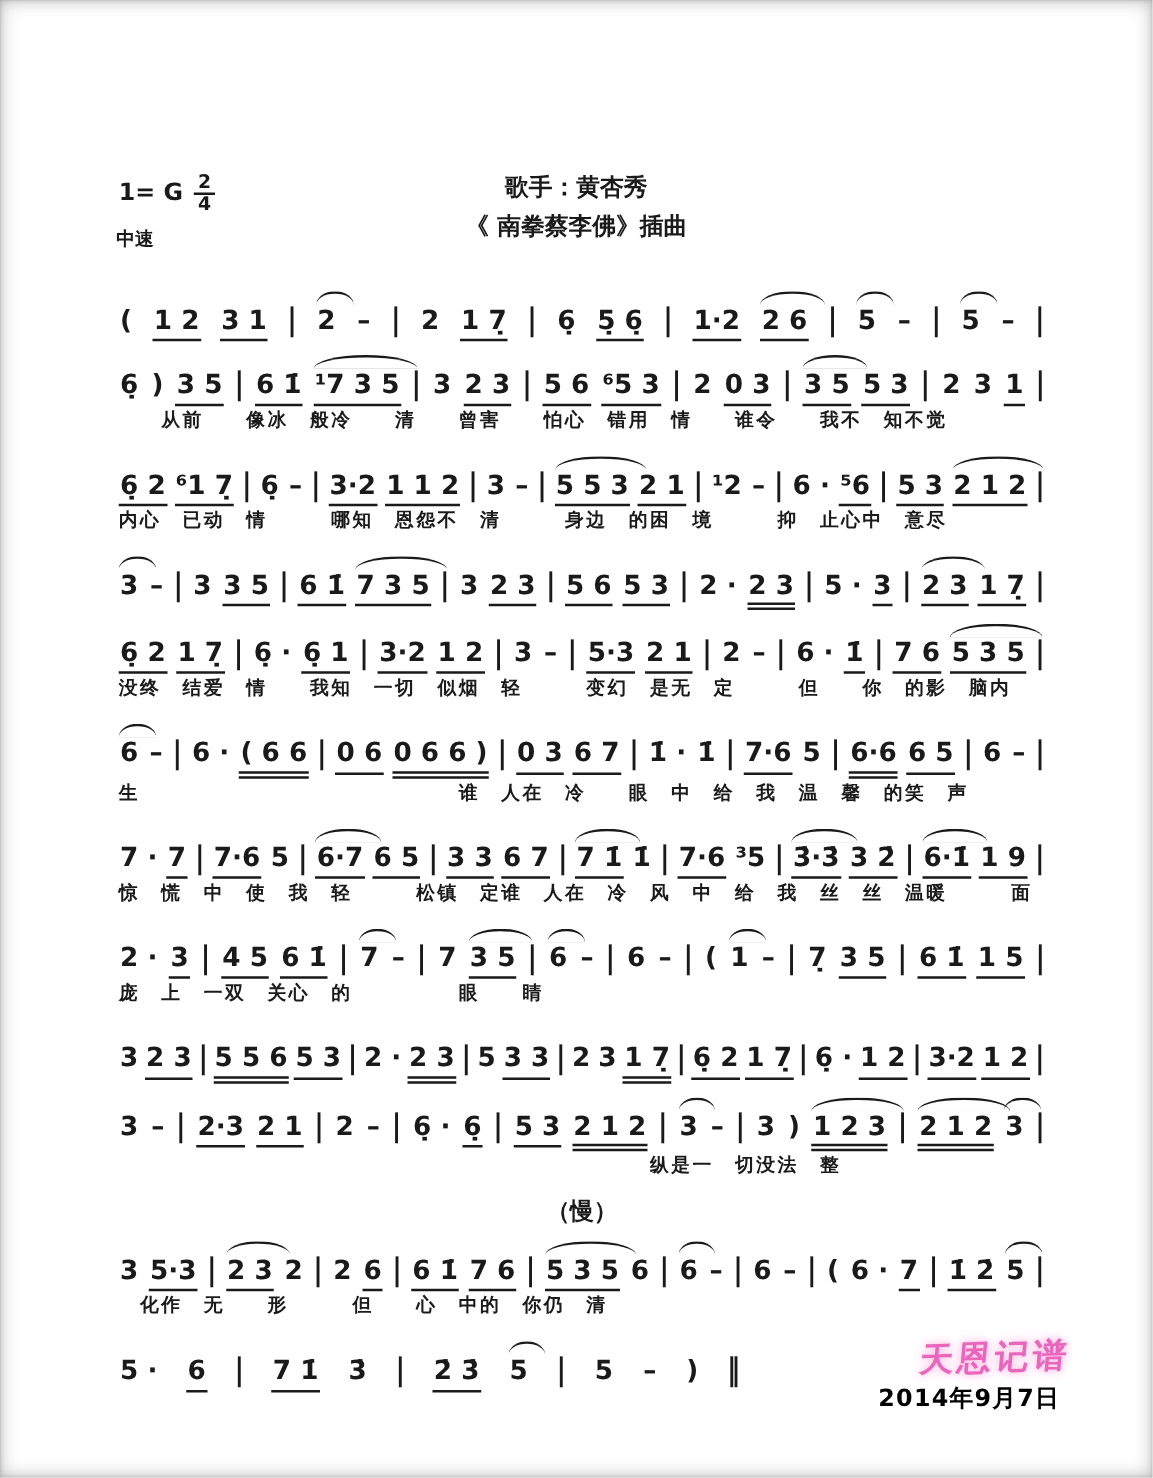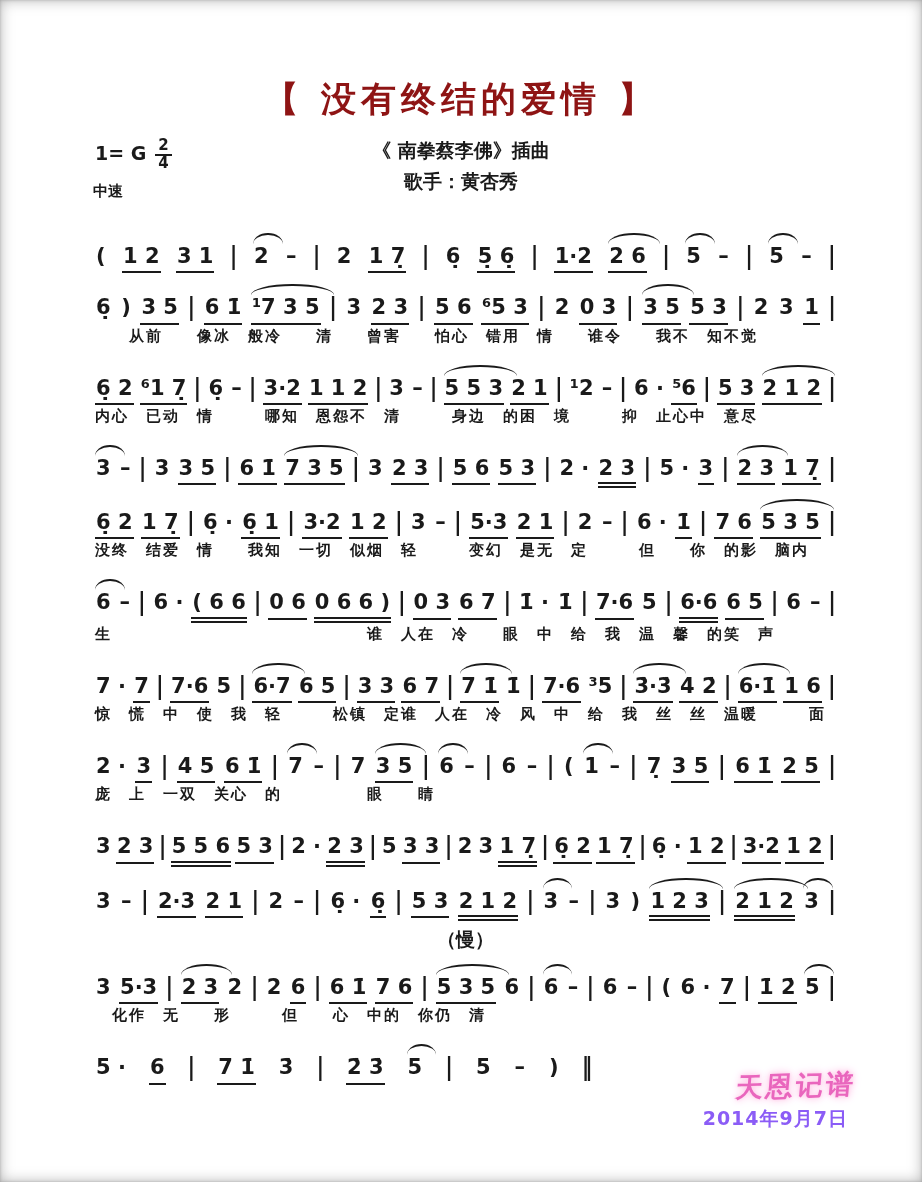--- a/index.html
+++ b/index.html
@@ -32,37 +32,36 @@
   .arc::after{content:"";position:absolute;left:0;right:-13px;top:-10px;height:9px;
     border-top:2px solid #1a1a1a;border-radius:50% 50% 0 0 / 100% 100% 0 0;}
   .bar{transform:scaleY(1.18);padding:0;}
   .final{letter-spacing:-1px;}
   .lyrics{font-size:15px;font-weight:bold;letter-spacing:2px;white-space:pre;margin-top:2px;min-height:27px;}
   .below-mark{text-align:center;font-size:19px;font-weight:bold;margin:6px 0 2px;}
   
   .sig{position:absolute;right:66px;top:1068px;font-size:27px;font-weight:bold;color:#e966bd;
     text-shadow:0 0 3px #ffd0ec,0 0 7px #ffc4e6,0 0 12px #ffd8f0;
     transform:skewX(-7deg) rotate(-2deg);letter-spacing:3px;}
-  .date{position:absolute;right:74px;top:1106px;font-size:19px;font-weight:bold;color:#8b5cf6;letter-spacing:1px;}
+  .date{position:absolute;right:74px;top:1106px;font-size:19px;font-weight:bold;color:#000000;letter-spacing:1px;}
 </style>
 </head>
 <body>
 
 <div class="page">
 
-  <div class="title">【 没有终结的爱情 】</div>
 
   <div class="meta-key">
     <span>1= G</span><span class="frac"><span class="num">2</span><span class="den">4</span></span>
   </div>
   <div class="tempo">中速</div>
 
   <div class="meta-center">
+    <div>歌手：黄杏秀</div>
     <div>《 南拳蔡李佛》插曲</div>
-    <div>歌手：黄杏秀</div>
   </div>
 
 
   <div class="score">
       <div class="system">
         <div class="notation">
           <span class="tok">(</span>
           <span class="tok u1">1 2</span>
           <span class="tok u1">3 1</span>
           <span class="tok bar">|</span>
@@ -243,24 +242,24 @@
           <span class="tok u1">3 3</span>
           <span class="tok u1">6 7</span>
           <span class="tok bar">|</span>
           <span class="tok u1 arc">7 1̇</span>
           <span class="tok">1̇</span>
           <span class="tok bar">|</span>
           <span class="tok u1">7·6</span>
           <span class="tok">³5</span>
           <span class="tok bar">|</span>
           <span class="tok u1 arc">3̇·3̇</span>
-          <span class="tok u1">4 2̇</span>
+          <span class="tok u1">3 2̇</span>
           <span class="tok bar">|</span>
           <span class="tok u1 arc">6·1̇</span>
-          <span class="tok u1">1 6</span>
+          <span class="tok u1">1 9</span>
           <span class="tok bar">|</span>
         </div>
         <div class="lyrics">惊　慌　中　使　我　轻　　　松镇　定谁　人在　冷　风　中　给　我　丝　丝　温暖　　　面</div>
       </div>
       <div class="system">
         <div class="notation">
           <span class="tok">2 ·</span>
           <span class="tok u1">3</span>
           <span class="tok bar">|</span>
           <span class="tok u1">4 5</span>
@@ -279,21 +278,21 @@
           <span class="tok">–</span>
           <span class="tok bar">|</span>
           <span class="tok">(</span>
           <span class="tok arc">1</span>
           <span class="tok">–</span>
           <span class="tok bar">|</span>
           <span class="tok">7̣</span>
           <span class="tok u1">3 5</span>
           <span class="tok bar">|</span>
           <span class="tok u1">6 1̇</span>
-          <span class="tok u1">2 5</span>
+          <span class="tok u1">1 5</span>
           <span class="tok bar">|</span>
         </div>
         <div class="lyrics">庞　上　一双　关心　的　　　　　眼　　睛</div>
       </div>
       <div class="system">
         <div class="notation">
           <span class="tok">3</span>
           <span class="tok u1">2 3</span>
           <span class="tok bar">|</span>
           <span class="tok u2">5 5 6</span>
@@ -341,20 +340,21 @@
           <span class="tok">–</span>
           <span class="tok bar">|</span>
           <span class="tok">3</span>
           <span class="tok">)</span>
           <span class="tok u2 arc">1 2 3</span>
           <span class="tok bar">|</span>
           <span class="tok u2 arc">2 1 2</span>
           <span class="tok arc">3</span>
           <span class="tok bar">|</span>
         </div>
+        <div class="lyrics">　　　　　　　　　　　　　　　　　　　　　　　　　纵是一　切没法　整</div>
         <div class="below-mark">（慢）</div>
       </div>
       <div class="system">
         <div class="notation">
           <span class="tok">3</span>
           <span class="tok u1">5·3</span>
           <span class="tok bar">|</span>
           <span class="tok u1 arc">2 3</span>
           <span class="tok">2</span>
           <span class="tok bar">|</span>

